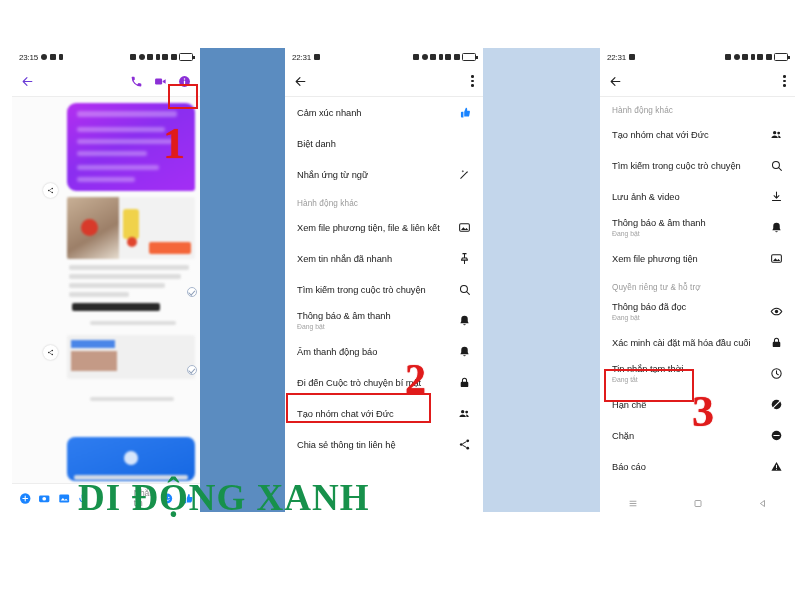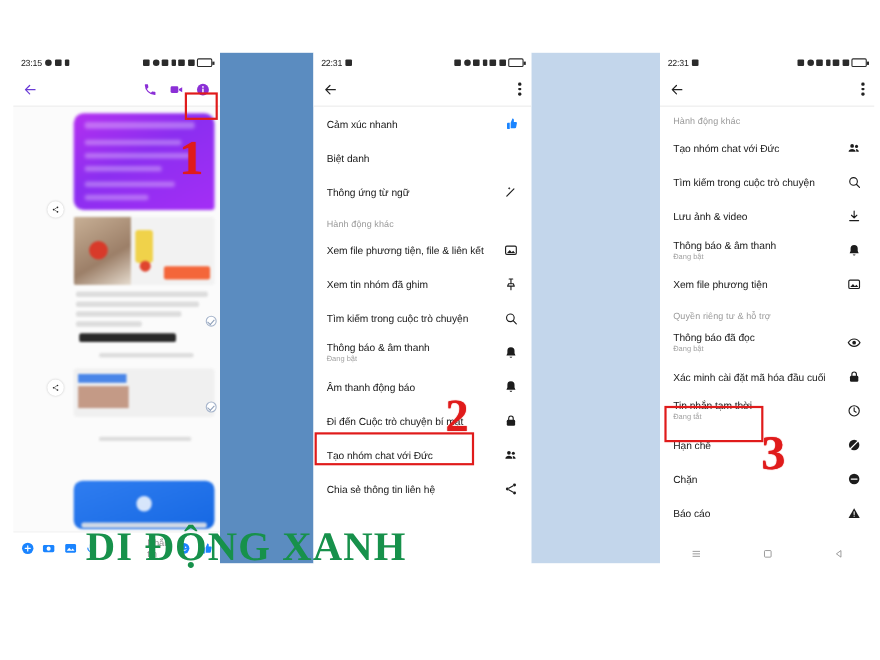--- a/index.html
+++ b/index.html
@@ -442,21 +442,21 @@
           </div>
         </div>
         <div class="menu-row">
           <div class="mr-text">
             <div class="mr-label">Biệt danh</div>
           </div>
           <div class="mr-icon"></div>
         </div>
         <div class="menu-row">
           <div class="mr-text">
-            <div class="mr-label">Thông ứng từ ngữ</div>
+            <div class="mr-label">Nhắn ứng từ ngữ</div>
           </div>
           <div class="mr-icon">
             <svg viewBox="0 0 24 24" width="13" height="13">
               <path d="M5 19L17 7" stroke="#1c1c1c" stroke-width="1.9" fill="none" stroke-linecap="round" stroke-linejoin="round"></path>
               <path d="M15 5l1.6 1.6M19.5 9.5l1.4 1.4M9 3.5l.7 1.6 1.6.7-1.6.7L9 8.1l-.7-1.6L6.7 5.8l1.6-.7z" fill="#1c1c1c"></path>
             </svg>
           </div>
         </div>
         <div class="section-label">Hành động khác</div>
         <div class="menu-row">
@@ -465,21 +465,21 @@
           </div>
           <div class="mr-icon">
             <svg viewBox="0 0 24 24" width="13" height="13">
               <rect x="3" y="5" width="18" height="14" rx="2.2" stroke="#1c1c1c" stroke-width="1.9" fill="none" stroke-linecap="round" stroke-linejoin="round"></rect>
               <path d="M5.5 16.5l4.5-5 3.3 3.8 2.4-2.5 3.3 3.7z" fill="#1c1c1c"></path>
             </svg>
           </div>
         </div>
         <div class="menu-row">
           <div class="mr-text">
-            <div class="mr-label">Xem tin nhóm đã ghim</div>
+            <div class="mr-label">Xem tin nhắn đã nhanh</div>
           </div>
           <div class="mr-icon">
             <svg viewBox="0 0 24 24" width="13" height="13">
               <path d="M9 3h6M12 3v8M8 11h8l1.6 4H6.4zM12 15v6" stroke="#1c1c1c" stroke-width="1.9" fill="none" stroke-linecap="round" stroke-linejoin="round"></path>
             </svg>
           </div>
         </div>
         <div class="menu-row">
           <div class="mr-text">
             <div class="mr-label">Tìm kiếm trong cuộc trò chuyện</div>

